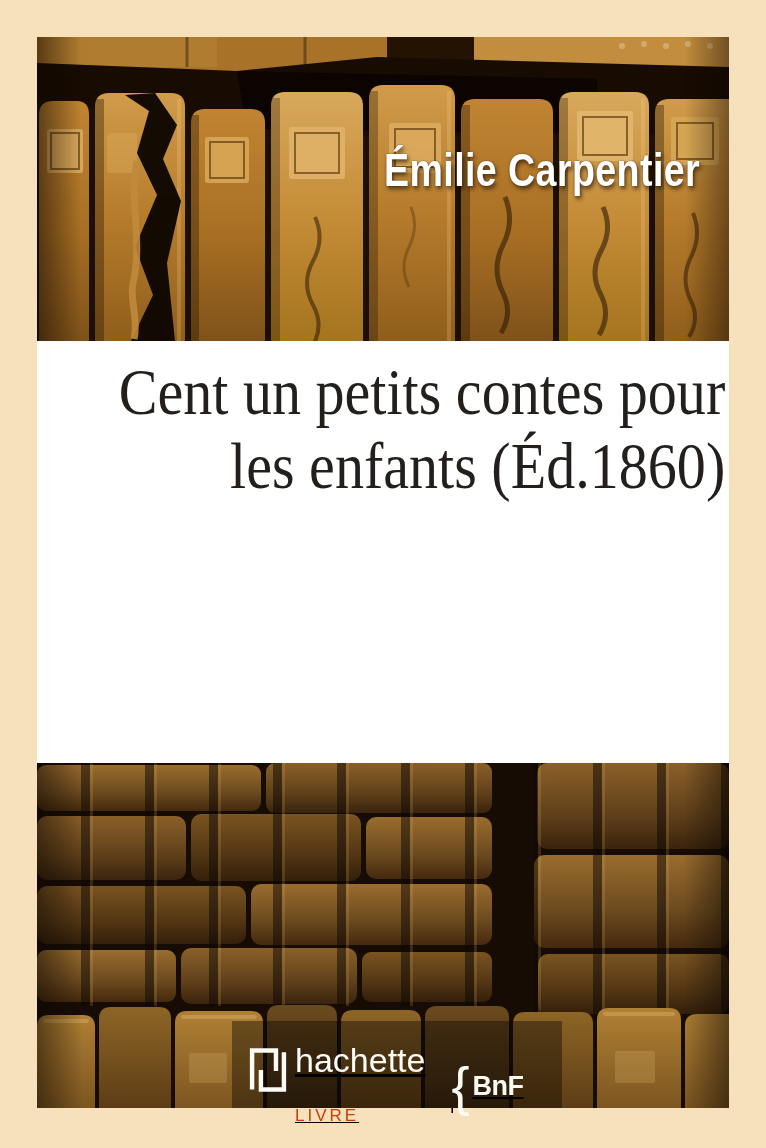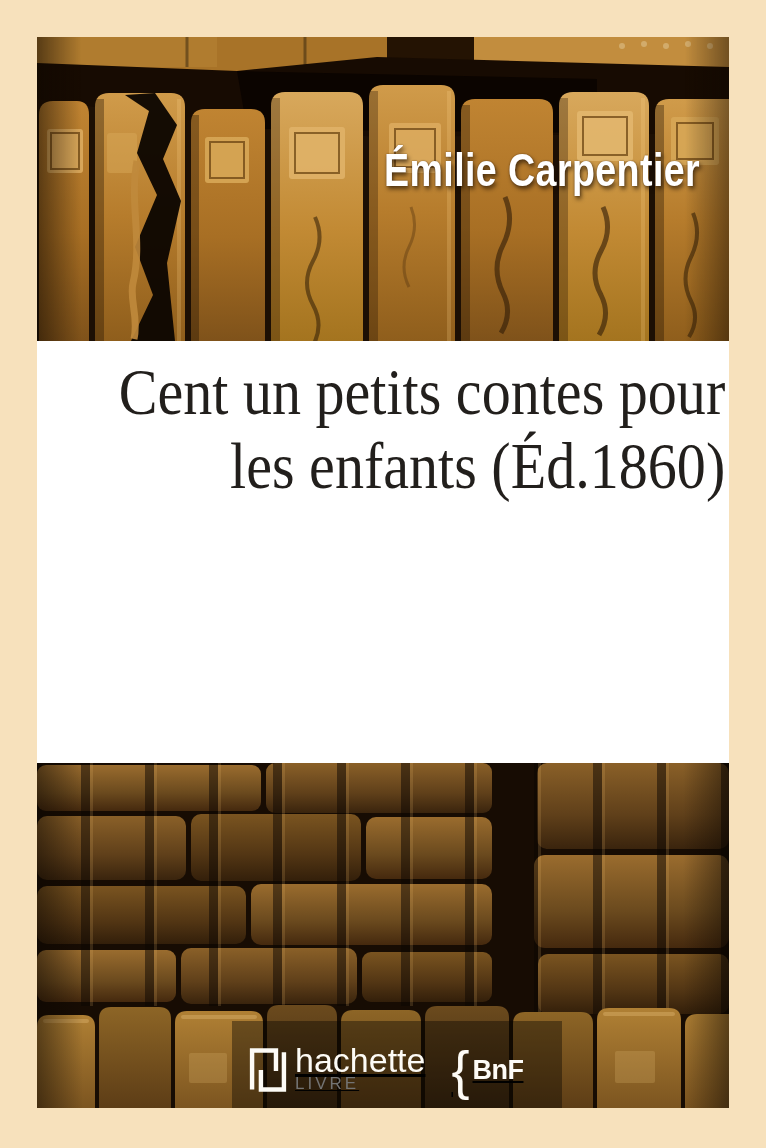--- a/index.html
+++ b/index.html
@@ -28,21 +28,21 @@
     transform:scaleX(0.88); transform-origin:100% 0;
   }
   .logos {
     position:absolute; left:248px; top:1045px;
     display:flex; align-items:center;text-decoration:underline;
   }
   .hachette-lockup { display:flex; align-items:flex-start; }
   .hachette-icon { width:40px; height:46px; margin-top:2px; }
   .hachette-words { margin-left:7px; color:#fff; }
   .hachette-name { font-size:34px; line-height:30px; font-weight:400; letter-spacing:0; color:#fdfbf6; }
-  .hachette-sub  { font-size:17px; line-height:17px; font-weight:400; letter-spacing:3px; color:#737373; }
+  .hachette-sub  { font-size:17px; line-height:17px; font-weight:400; letter-spacing:3px; color:#c2410c;margin-top:32px; }
   .bnf-lockup { display:flex; align-items:center; margin-left:26px; margin-top:2px; color:#fdfbf6; }
   .bnf-brace { font-size:54px; line-height:44px; font-weight:400; }
   .bnf-name  { font-size:27px; line-height:44px; font-weight:700; margin-left:3px; letter-spacing:-0.5px; }
 </style>
 </head>
 <body>
 
 <div class="page">
 
   <div class="photo-top">

